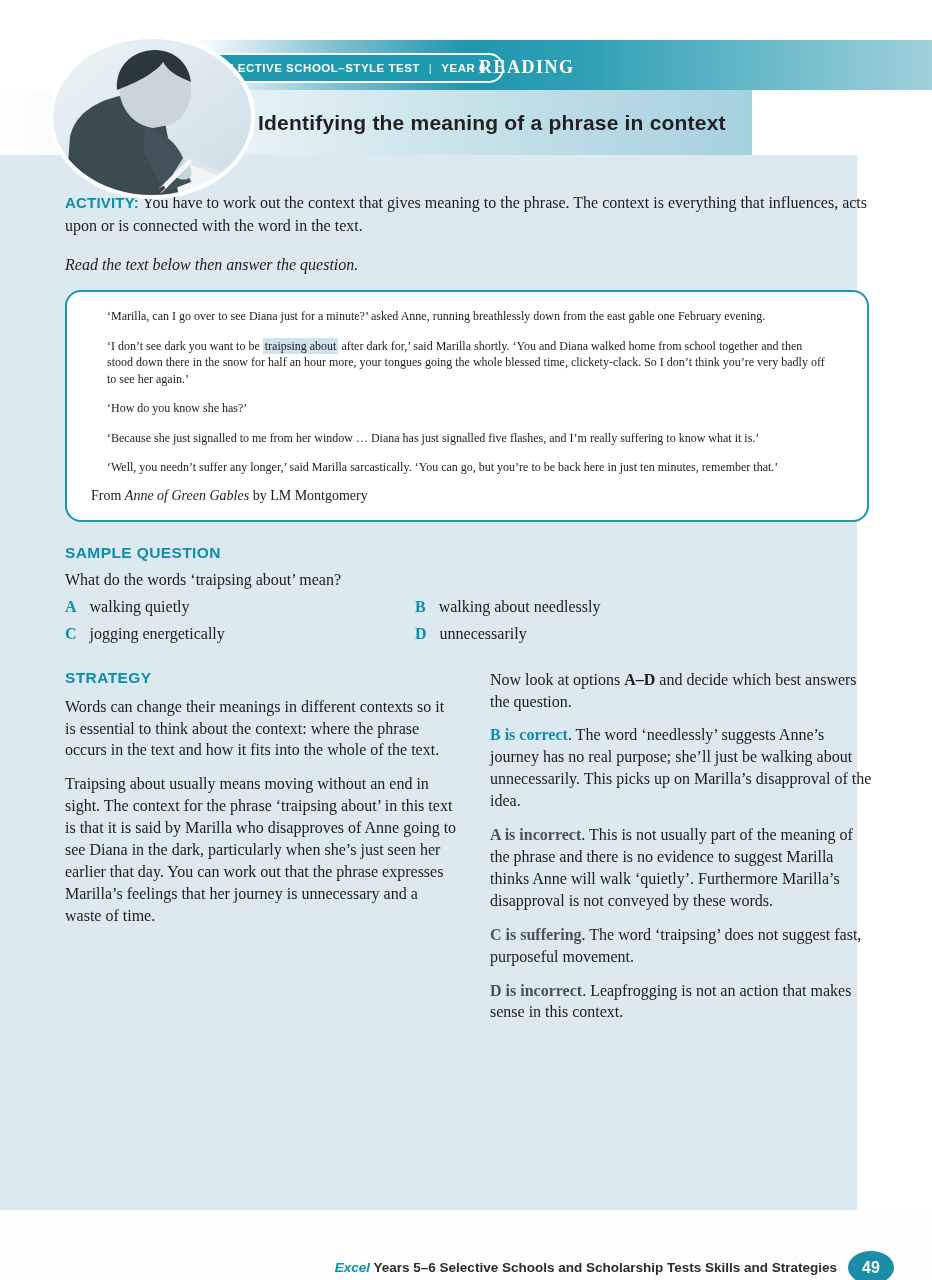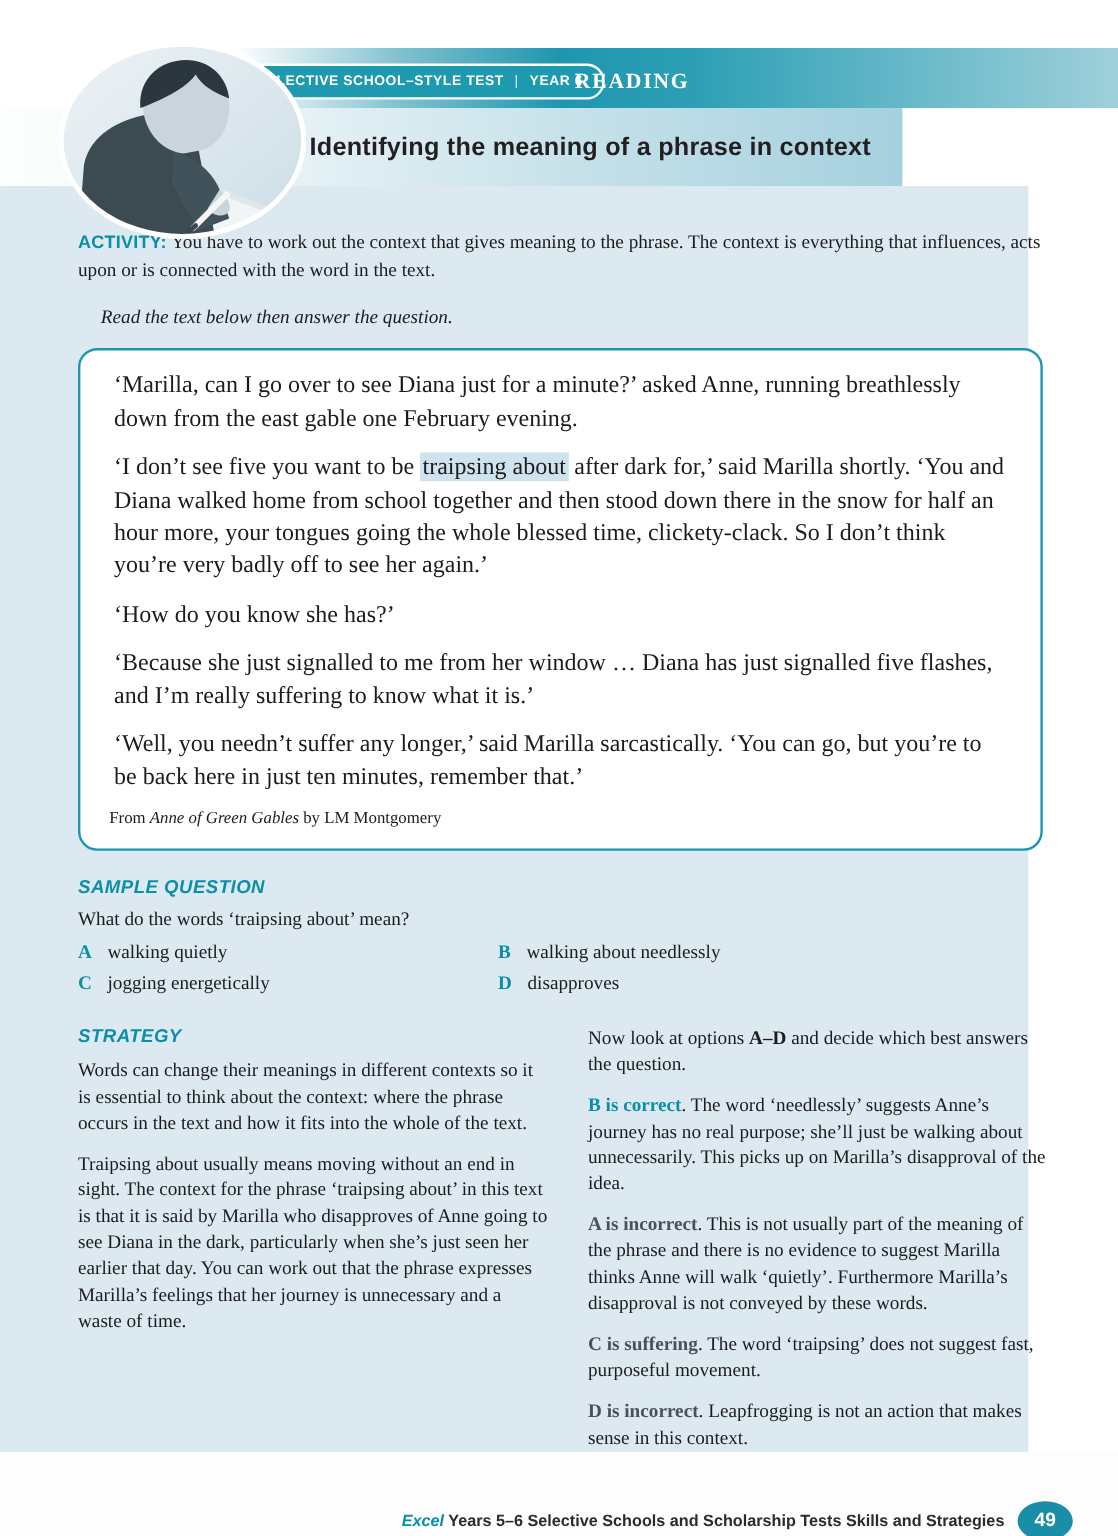--- a/index.html
+++ b/index.html
@@ -34,32 +34,32 @@
     font-weight:700;font-size:18px;color:#ffffff;letter-spacing:1.5px;
   }
   .photo{position:absolute;top:32px;left:45px;width:214px;height:170px;z-index:5;}
   
   .page-body{
     position:absolute;top:155px;left:0;width:857px;height:1055px;box-sizing:border-box;
     background:#dce9f1;padding:36px 60px 0 65px;
   }
   .activity{font-size:16px;line-height:1.45;width:806px;}
   .activity .label{color:#0d8ea8;font-family:"Liberation Sans",sans-serif;font-weight:700;font-size:15px;letter-spacing:0.2px;}
-  .instruction{font-style:italic;font-size:16px;margin-top:19px;margin-left:19px;}
+  .instruction{font-style:italic;font-size:16px;margin-top:19px;}
   .passage-box{
     margin-top:16px;width:804px;box-sizing:border-box;background:#ffffff;
     border:2.5px solid #1e96ad;border-radius:16px;padding:16px 24px 8px 24px;
   }
-  .passage-box p{margin:0 4px 13px;font-size:20px;line-height:1.37;color:#1c1c1c;}
+  .passage-box p{margin:0 16px 13px;font-size:12px;line-height:1.37;color:#1c1c1c;}
   .hl{background:#cfe3ee;padding:1px 2px;}
   .source{font-size:14px;margin:2px 0 8px;}
   .source .book{font-style:italic;}
   .h-teal{
     font-family:"Liberation Sans",sans-serif;font-weight:700;color:#0d8ea8;
-    font-size:15.5px;letter-spacing:0.4px;margin:0 0 9px;font-style:italic;
+    font-size:15.5px;letter-spacing:0.4px;margin:0 0 9px;
   }
   .sample{margin-top:22px;}
   .question{font-size:16px;margin:0 0 7px;}
   .options{display:grid;grid-template-columns:350px auto;row-gap:5px;width:806px;}
   .option{font-size:16px;line-height:1.35;}
   .option .letter{color:#0d8ea8;font-weight:700;margin-right:13px;}
   .strategy{display:flex;gap:33px;margin-top:24px;width:807px;}
   .col-left{width:392px;flex:none;}
   .col-right{flex:1;}
   .strategy p{font-size:16px;line-height:1.37;margin:0 0 12px;}
@@ -123,37 +123,37 @@
 <div class="page-body">
 
   <div class="activity">
     <span class="label">ACTIVITY:</span><span> You have to work out the context that gives meaning to the phrase. The context is everything that influences, acts upon or is connected with the word in the text.</span>
   </div>
 
   <div class="instruction">Read the text below then answer the question.</div>
 
   <div class="passage-box">
     <p><span>‘Marilla, can I go over to see Diana just for a minute?’ asked Anne, running breathlessly down from the east gable one February evening.</span></p>
-    <p><span>‘I don’t see five you want to be </span><span class="hl">traipsing about</span><span> after dark for,’ said Marilla shortly. ‘You and Diana walked home from school together and then stood down there in the snow for half an hour more, your tongues going the whole blessed time, clickety-clack. So I don’t think you’re very badly off to see her again.’</span></p>
+    <p><span>‘I don’t see dark you want to be </span><span class="hl">traipsing about</span><span> after dark for,’ said Marilla shortly. ‘You and Diana walked home from school together and then stood down there in the snow for half an hour more, your tongues going the whole blessed time, clickety-clack. So I don’t think you’re very badly off to see her again.’</span></p>
     <p><span>‘How do you know she has?’</span></p>
     <p><span>‘Because she just signalled to me from her window …  Diana has just signalled five flashes, and I’m really suffering to know what it is.’</span></p>
     <p><span>‘Well, you needn’t suffer any longer,’ said Marilla sarcastically. ‘You can go, but you’re to be back here in just ten minutes, remember that.’</span></p>
     <div class="source">
       <span>From </span><span class="book">Anne of Green Gables</span><span> by LM Montgomery</span>
     </div>
   </div>
 
   <div class="sample">
     <div class="h-teal">SAMPLE QUESTION</div>
     <p class="question">What do the words ‘traipsing about’ mean?</p>
     <div class="options">
       <div class="option"><span class="letter">A</span><span>walking quietly</span></div>
       <div class="option"><span class="letter">B</span><span>walking about needlessly</span></div>
       <div class="option"><span class="letter">C</span><span>jogging energetically</span></div>
-      <div class="option"><span class="letter">D</span><span>disapproves</span></div>
+      <div class="option"><span class="letter">D</span><span>unnecessarily</span></div>
     </div>
   </div>
 
   <div class="strategy">
     <div class="col-left">
       <div class="h-teal">STRATEGY</div>
       <p>Words can change their meanings in different contexts so it is essential to think about the context: where the phrase occurs in the text and how it fits into the whole of the text.</p>
       <p>Traipsing about usually means moving without an end in sight. The context for the phrase ‘traipsing about’ in this text is that it is said by Marilla who disapproves of Anne going to see Diana in the dark, particularly when she’s just seen her earlier that day. You can work out that the phrase expresses Marilla’s feelings that her journey is unnecessary and a waste of time.</p>
     </div>
     <div class="col-right">

